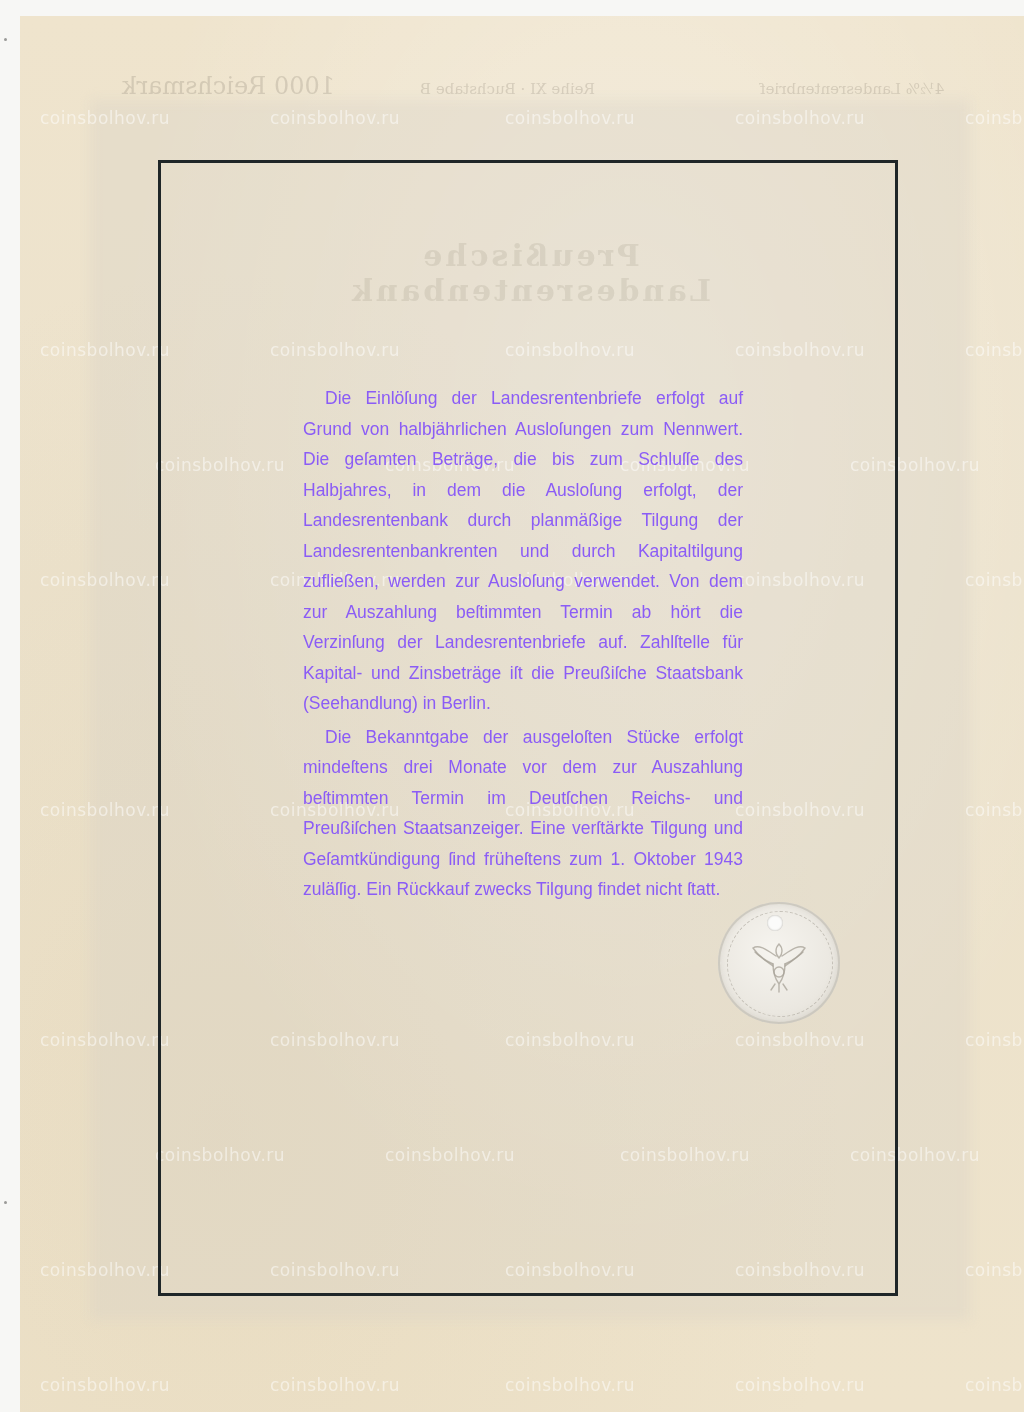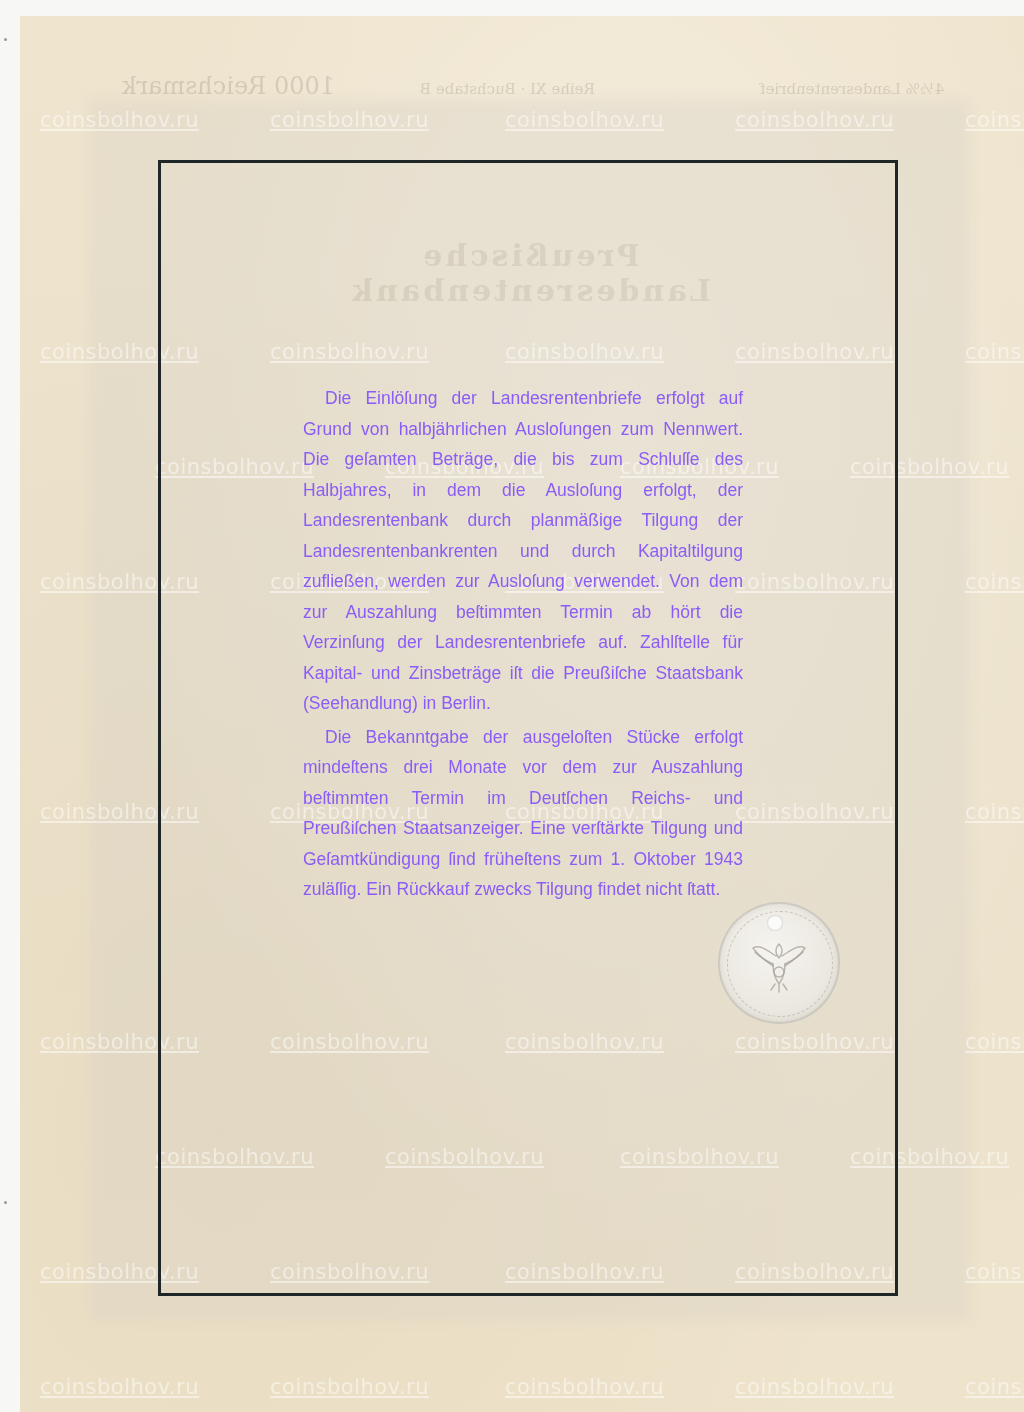--- a/index.html
+++ b/index.html
@@ -61,26 +61,25 @@
       font-family: "DejaVu Serif", serif;
       font-weight: bold;
       font-size: 30px;
       letter-spacing: 3px;
       color: rgba(120, 110, 95, 0.14);
       transform: scaleX(-1);
     }
     .watermark {
       position: absolute;
       font-family: "DejaVu Sans", sans-serif;
-      font-size: 21px;
+      font-size: 17px;
       color: rgba(255, 255, 255, 0.5);
       letter-spacing: 0.5px;
       white-space: nowrap;
       pointer-events: none;
-      text-decoration: underline;
     }
     .frame {
       position: absolute;
       left: 158px;
       top: 160px;
       width: 734px;
       height: 1130px;
       border: 3px solid #1f2628;
     }
     .text-block {

